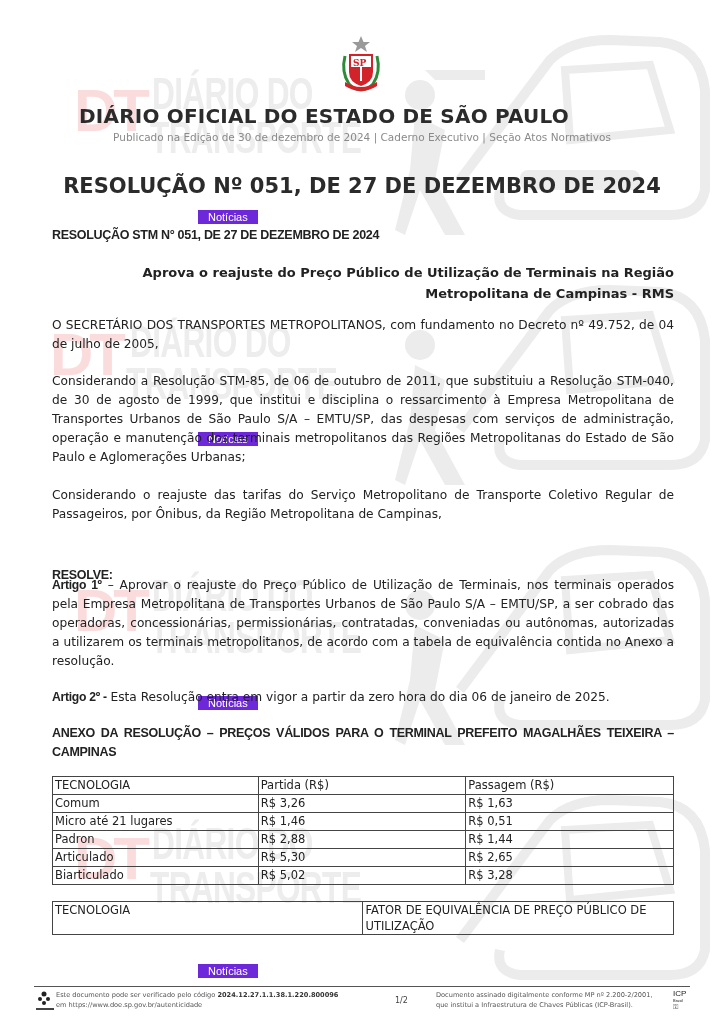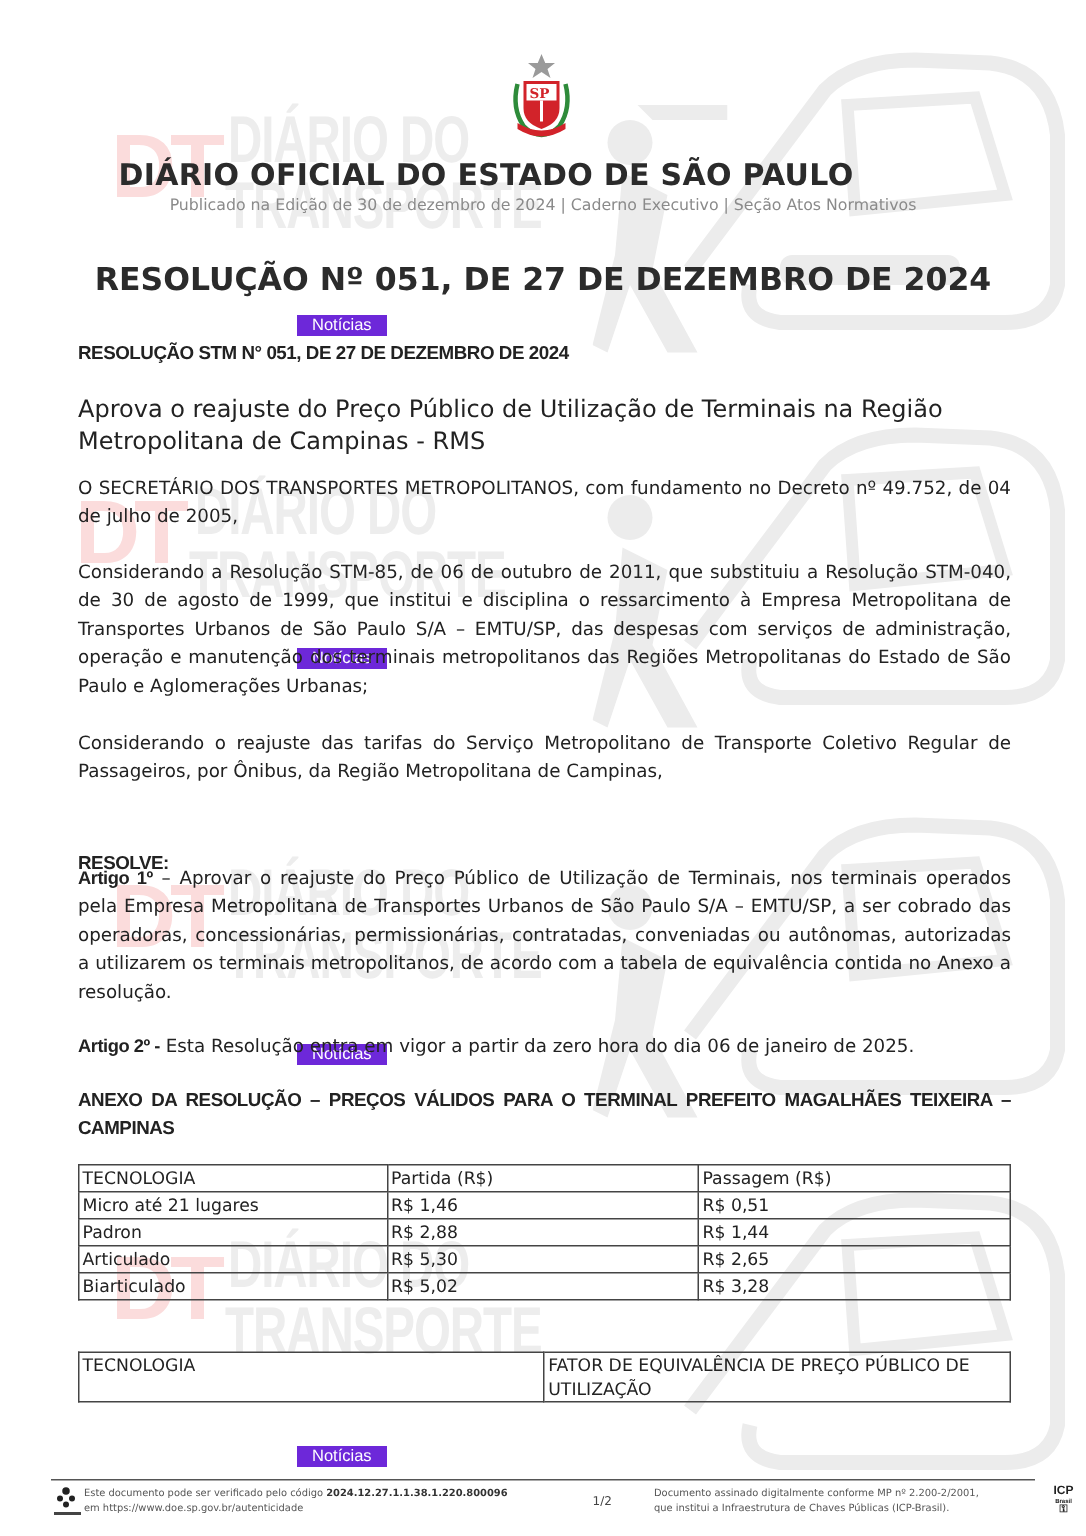--- a/index.html
+++ b/index.html
@@ -15,21 +15,21 @@
 
   
   .emblem { position: absolute; left: 339px; top: 36px; width: 44px; height: 58px; }
   .doe-title { position: absolute; left: 0; width: 648px; top: 104px; text-align: center; font-size: 20px; font-weight: bold; color: #2b2b2b; letter-spacing: 0.2px; }
   .doe-sub { position: absolute; left: 0; width: 724px; top: 131px; text-align: center; font-size: 10.5px; color: #8a8a8a; }
   .res-title { position: absolute; left: 0; width: 724px; top: 174px; text-align: center; font-size: 21px; font-weight: bold; color: #2b2b2b; }
 
   
   .block { position: absolute; left: 52px; width: 622px; font-size: 12.2px; line-height: 19px; color: #222; text-align: justify; }
   .res-sub { top: 226px; font-family: "Liberation Sans", sans-serif; font-size: 12.5px; font-weight: bold; letter-spacing: -0.3px; }
-  .ementa { top: 262px; font-size: 16px; line-height: 21px; text-align: left; }
+  .ementa { top: 262px; font-size: 13px; line-height: 21px; text-align: right; font-weight: bold; }
   .p1 { top: 316px; }
   .p2 { top: 372px; }
   .p3 { top: 486px; }
   .resolve { top: 566px; font-family: "Liberation Sans", sans-serif; font-weight: bold; font-size: 12.5px; letter-spacing: -0.3px; }
   .art1 { top: 576px; }
   .art2 { top: 688px; }
   .anexo { top: 724px; font-family: "Liberation Sans", sans-serif; font-weight: bold; font-size: 12.5px; letter-spacing: -0.3px; }
   .bold { font-family: "Liberation Sans", sans-serif; font-weight: bold; letter-spacing: -0.3px; }
 
   
@@ -40,21 +40,21 @@
   .t2 { left: 52px; top: 901px; width: 622px; }
   .t2 col.c1 { width: 311px; } .t2 col.c2 { width: 311px; }
 
   
   .foot-rule { position: absolute; left: 34px; top: 986px; width: 656px; height: 1px; background: #555; }
   .foot-icon { position: absolute; left: 36px; top: 990px; width: 18px; height: 24px; }
   .foot-left { position: absolute; left: 56px; top: 990px; font-size: 6.6px; line-height: 10px; color: #555; }
   .foot-left b { color: #333; }
   .foot-page { position: absolute; left: 384px; top: 996px; font-size: 8px; color: #444; margin-left: 11px; }
   .foot-right { position: absolute; left: 436px; top: 990px; font-size: 6.6px; line-height: 10px; color: #555; }
-  .foot-icp { position: absolute; left: 699px; top: 989px; width: 20px; height: 24px; font-family: "Liberation Sans", sans-serif; font-size: 7px; font-weight: bold; color: #222; line-height: 7px; text-align: center; }
+  .foot-icp { position: absolute; left: 673px; top: 989px; width: 20px; height: 24px; font-family: "Liberation Sans", sans-serif; font-size: 7px; font-weight: normal; color: #222; line-height: 7px; text-align: left; }
 </style>
 </head>
 <body>
 
 <div class="wm" style="left:0;top:0;width:724px;height:1024px;">
 
   <svg class="wm-svg" style="left:400px;top:30px;" width="320" height="200" viewBox="0 0 320 200">
     <path d="M60 150 L150 30 Q170 10 210 10 L260 12 Q300 16 305 60 L305 160 Q300 185 270 185 L120 185 Q95 182 100 160" fill="none" stroke="#ececec" stroke-width="10"></path>
     <path d="M165 40 L250 35 L270 100 L170 110 Z" fill="none" stroke="#ececec" stroke-width="8"></path>
     <rect x="120" y="140" width="120" height="20" rx="8" fill="#ececec"></rect>
@@ -139,20 +139,25 @@
       <col class="c2">
       <col class="c3">
     </colgroup>
   <tbody>
       <tr>
     <td>TECNOLOGIA</td>
     <td>Partida (R$)</td>
     <td>Passagem (R$)</td>
   </tr>
   <tr>
+    <td>Comum</td>
+    <td>R$ 3,26</td>
+    <td>R$ 1,63</td>
+  </tr>
+  <tr>
     <td>Micro até 21 lugares</td>
     <td>R$ 1,46</td>
     <td>R$ 0,51</td>
   </tr>
   <tr>
     <td>Padron</td>
     <td>R$ 2,88</td>
     <td>R$ 1,44</td>
   </tr>
   <tr>

